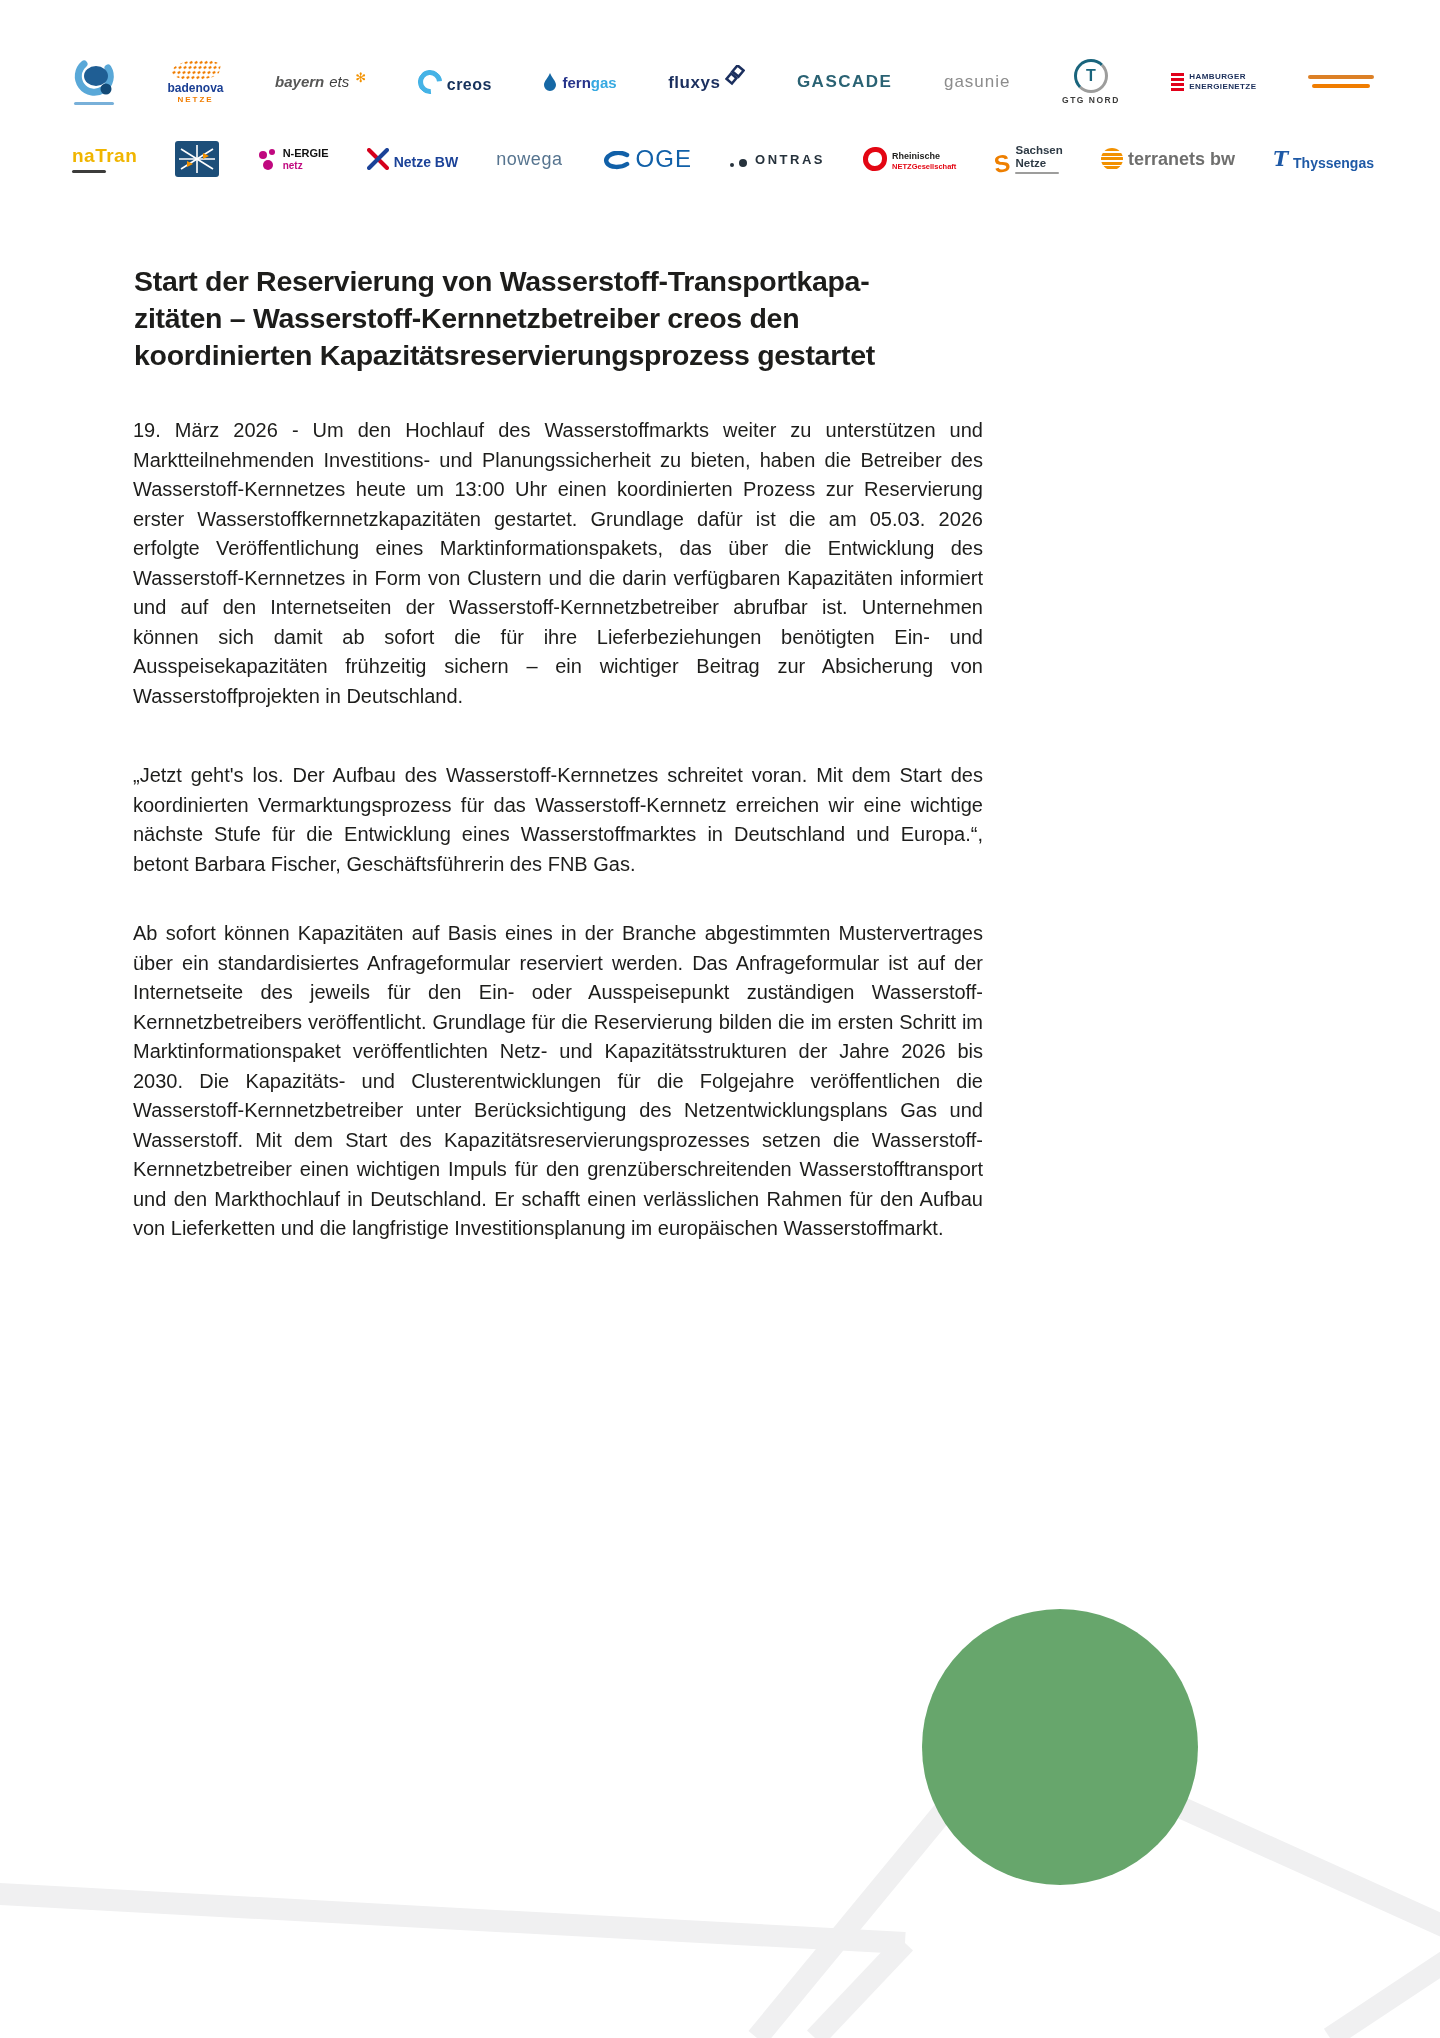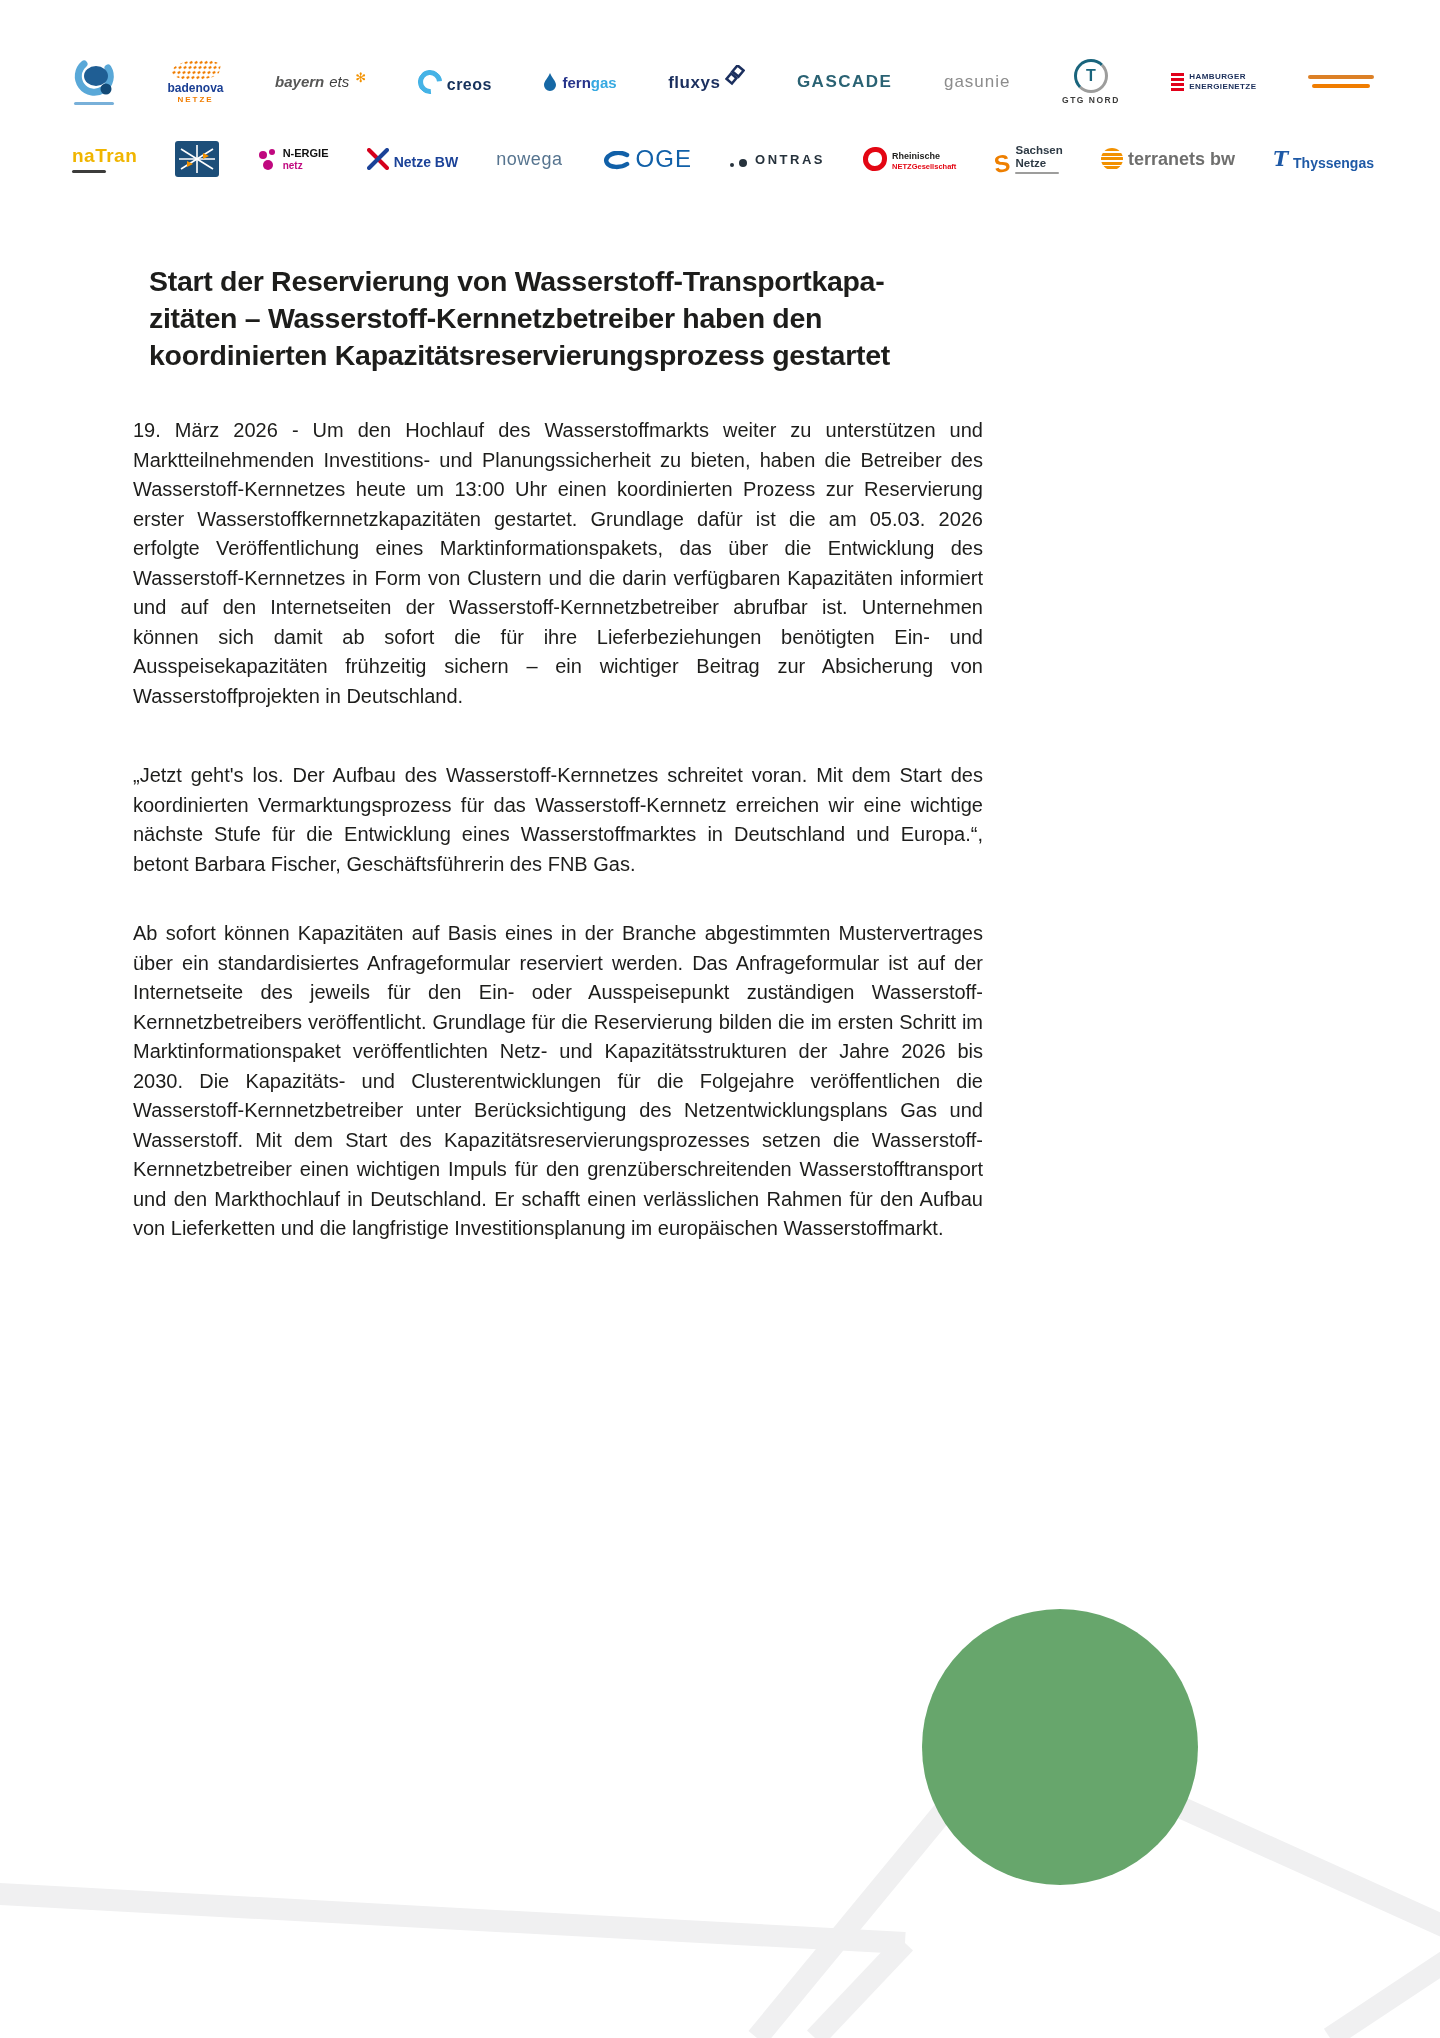--- a/index.html
+++ b/index.html
@@ -55,21 +55,21 @@
   .rng-t2{font-size:7.5px;font-weight:800;color:#e30613;line-height:1.2;}
   .sachsen-s{font-size:24px;font-weight:900;color:#ee7f00;line-height:.9;transform:rotate(-8deg);}
   .sachsen-t{font-size:11.5px;font-weight:800;color:#2e3a45;line-height:1.15;}
   .sachsen-sub{width:44px;height:2px;background:#9d9d9c;margin-top:2px;}
   .terra-ball{width:22px;height:22px;border-radius:50%;background:repeating-linear-gradient(180deg,#f29100 0 3px,#ffffff 3px 4.5px);}
   .terra-t{font-size:18px;font-weight:700;color:#6f6f6e;}
   .thy-icon{font-family:"DejaVu Serif",serif;font-style:italic;font-size:20px;font-weight:700;color:#1e59a6;}
   .thy-t{font-size:14px;font-weight:700;color:#1e59a6;}
   
   .content{position:absolute;left:133px;top:263px;width:850px;z-index:2;}
-  .title{font-weight:700;font-size:28.5px;line-height:1.3;letter-spacing:-0.3px;color:#1d1d1b;margin:0 0 42px 16px;}
+  .title{font-weight:700;font-size:28.5px;line-height:1.3;letter-spacing:-0.3px;color:#1d1d1b;margin:0 0 42px 1px;}
   .title span{display:block;white-space:nowrap;}
   .para{font-size:20px;line-height:29.5px;text-align:justify;margin:0 0 50px 0;color:#1d1d1b;}
   .para.quote{margin-bottom:40px;}
 </style>
 </head>
 <body>
 
 <div class="page">
 
   <svg class="decor" width="1440" height="2038" viewBox="0 0 1440 2038">
@@ -240,21 +240,21 @@
         <span class="thy-icon">T</span>
         <span class="thy-t">Thyssengas</span>
       </div>
 
     </div>
   </div>
 
   <div class="content">
     <h1 class="title">
       <span>Start der Reservierung von Wasserstoff-Transportkapa-</span>
-      <span>zitäten – Wasserstoff-Kernnetzbetreiber haben den</span>
+      <span>zitäten – Wasserstoff-Kernnetzbetreiber creos den</span>
       <span>koordinierten Kapazitätsreservierungsprozess gestartet</span>
     </h1>
 
     <p class="para">19. März 2026 - Um den Hochlauf des Wasserstoffmarkts weiter zu unterstützen und Marktteilnehmenden Investitions- und Planungssicherheit zu bieten, haben die Betreiber des Wasserstoff-Kernnetzes heute um 13:00 Uhr einen koordinierten Prozess zur Reservierung erster Wasserstoffkernnetzkapazitäten gestartet. Grundlage dafür ist die am 05.03. 2026 erfolgte Veröffentlichung eines Marktinformationspakets, das über die Entwicklung des Wasserstoff-Kernnetzes in Form von Clustern und die darin verfügbaren Kapazitäten informiert und auf den Internetseiten der Wasserstoff-Kernnetzbetreiber abrufbar ist. Unternehmen können sich damit ab sofort die für ihre Lieferbeziehungen benötigten Ein- und Ausspeisekapazitäten frühzeitig sichern – ein wichtiger Beitrag zur Absicherung von Wasserstoffprojekten in Deutschland.</p>
 
     <p class="para quote">„Jetzt geht's los. Der Aufbau des Wasserstoff-Kernnetzes schreitet voran. Mit dem Start des koordinierten Vermarktungsprozess für das Wasserstoff-Kernnetz erreichen wir eine wichtige nächste Stufe für die Entwicklung eines Wasserstoffmarktes in Deutschland und Europa.“, betont Barbara Fischer, Geschäftsführerin des FNB Gas.</p>
 
     <p class="para">Ab sofort können Kapazitäten auf Basis eines in der Branche abgestimmten Mustervertrages über ein standardisiertes Anfrageformular reserviert werden. Das Anfrageformular ist auf der Internetseite des jeweils für den Ein- oder Ausspeisepunkt zuständigen Wasserstoff-Kernnetzbetreibers veröffentlicht. Grundlage für die Reservierung bilden die im ersten Schritt im Marktinformationspaket veröffentlichten Netz- und Kapazitätsstrukturen der Jahre 2026 bis 2030. Die Kapazitäts- und Clusterentwicklungen für die Folgejahre veröffentlichen die Wasserstoff-Kernnetzbetreiber unter Berücksichtigung des Netzentwicklungsplans Gas und Wasserstoff. Mit dem Start des Kapazitätsreservierungsprozesses setzen die Wasserstoff-Kernnetzbetreiber einen wichtigen Impuls für den grenzüberschreitenden Wasserstofftransport und den Markthochlauf in Deutschland. Er schafft einen verlässlichen Rahmen für den Aufbau von Lieferketten und die langfristige Investitionsplanung im europäischen Wasserstoffmarkt.</p>
   </div>
 

